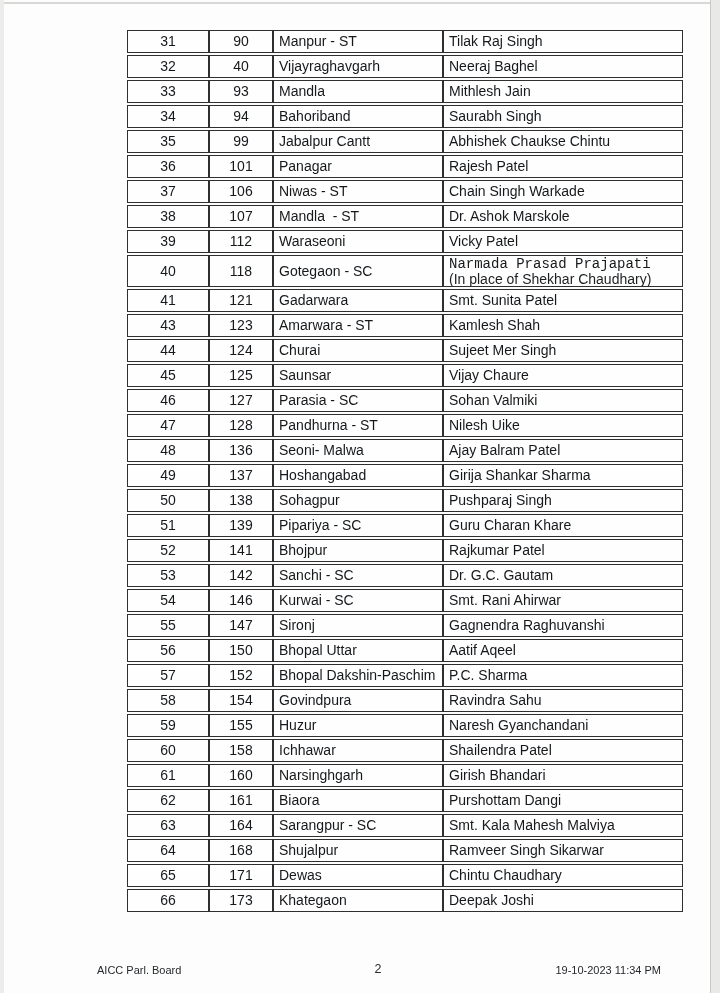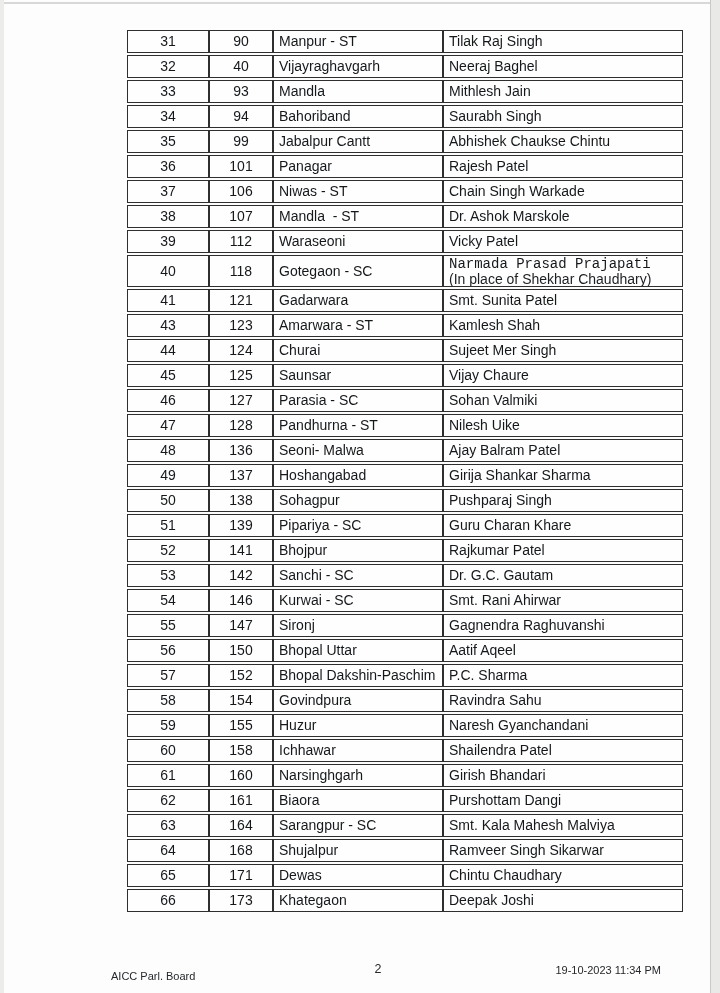--- a/index.html
+++ b/index.html
@@ -87,23 +87,22 @@
     position: absolute;
     top: 962px;
     left: 95px;
     width: 566px;
     height: 16px;
     font-size: 11px;
     color: #26292c;
   }
   .footer-left {
     position: absolute;
-    left: 16px;
+    left: 2px;
     top: 2px;
-    margin-top: 6px;
   }
   .footer-center {
     position: absolute;
     left: 0;
     right: 0;
     top: 0;
     text-align: center;
     font-size: 12.5px;
   }
   .footer-right {

